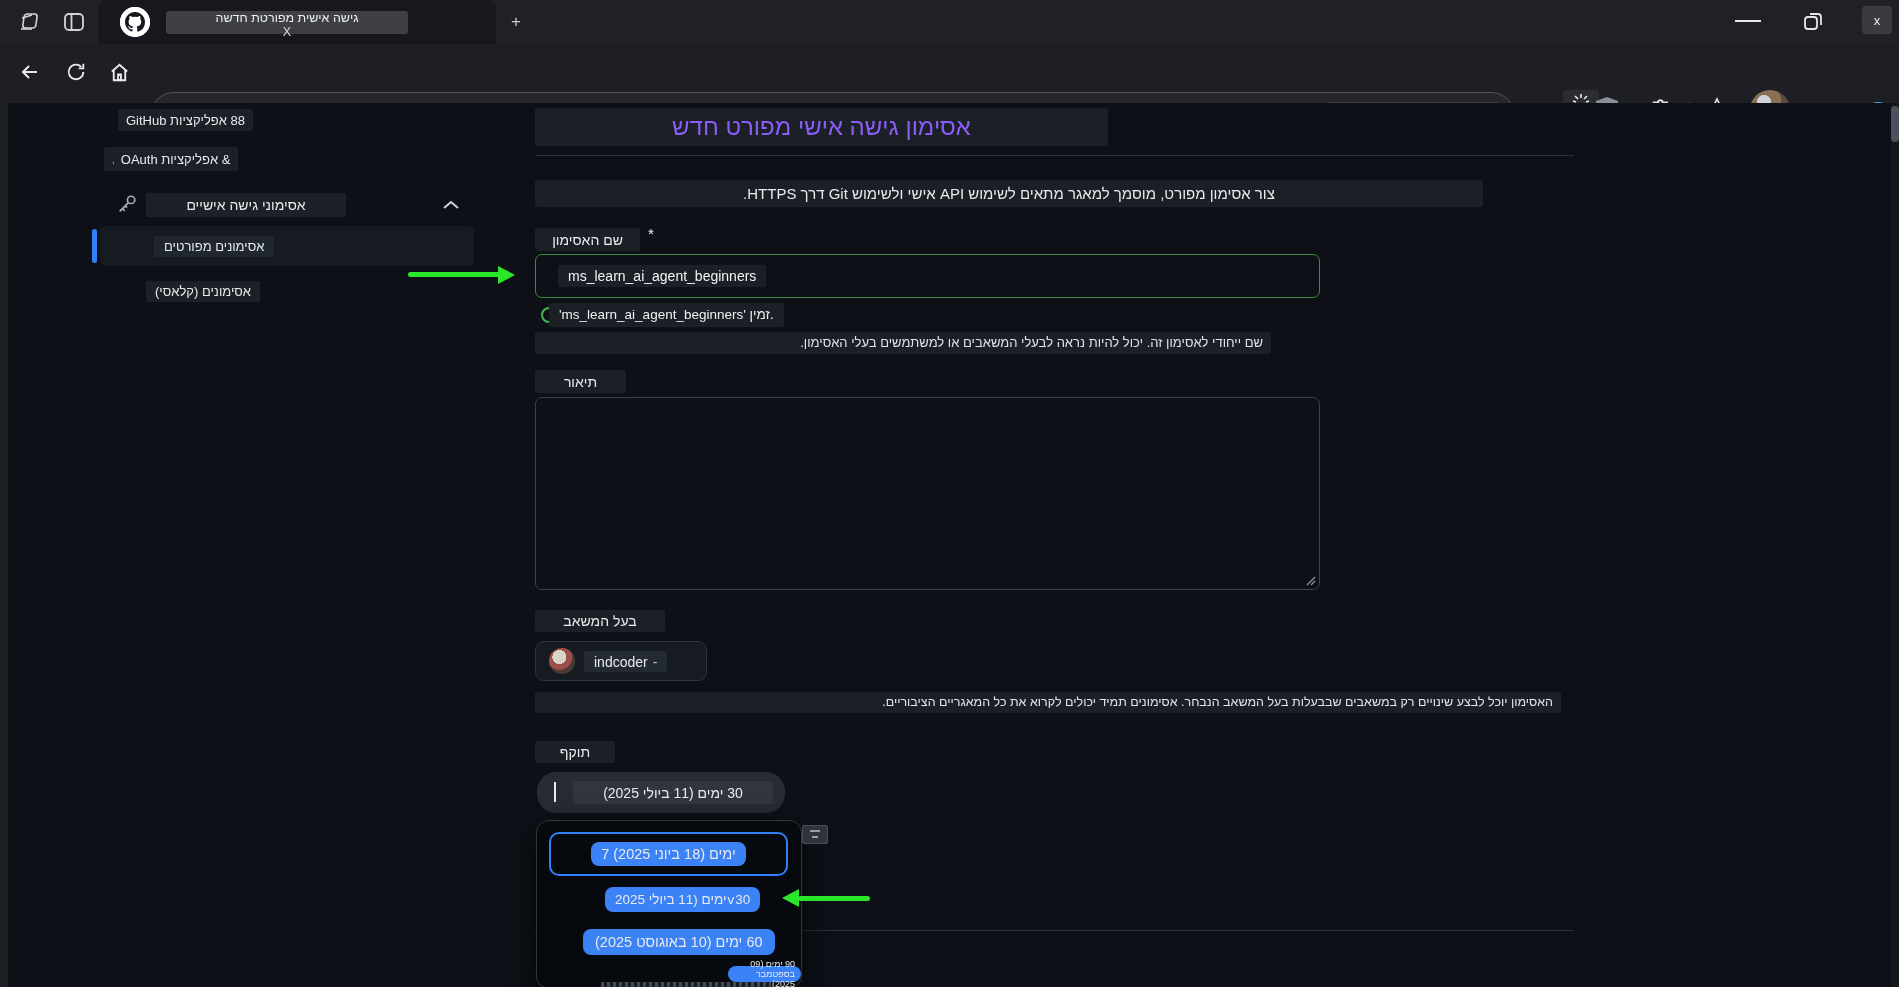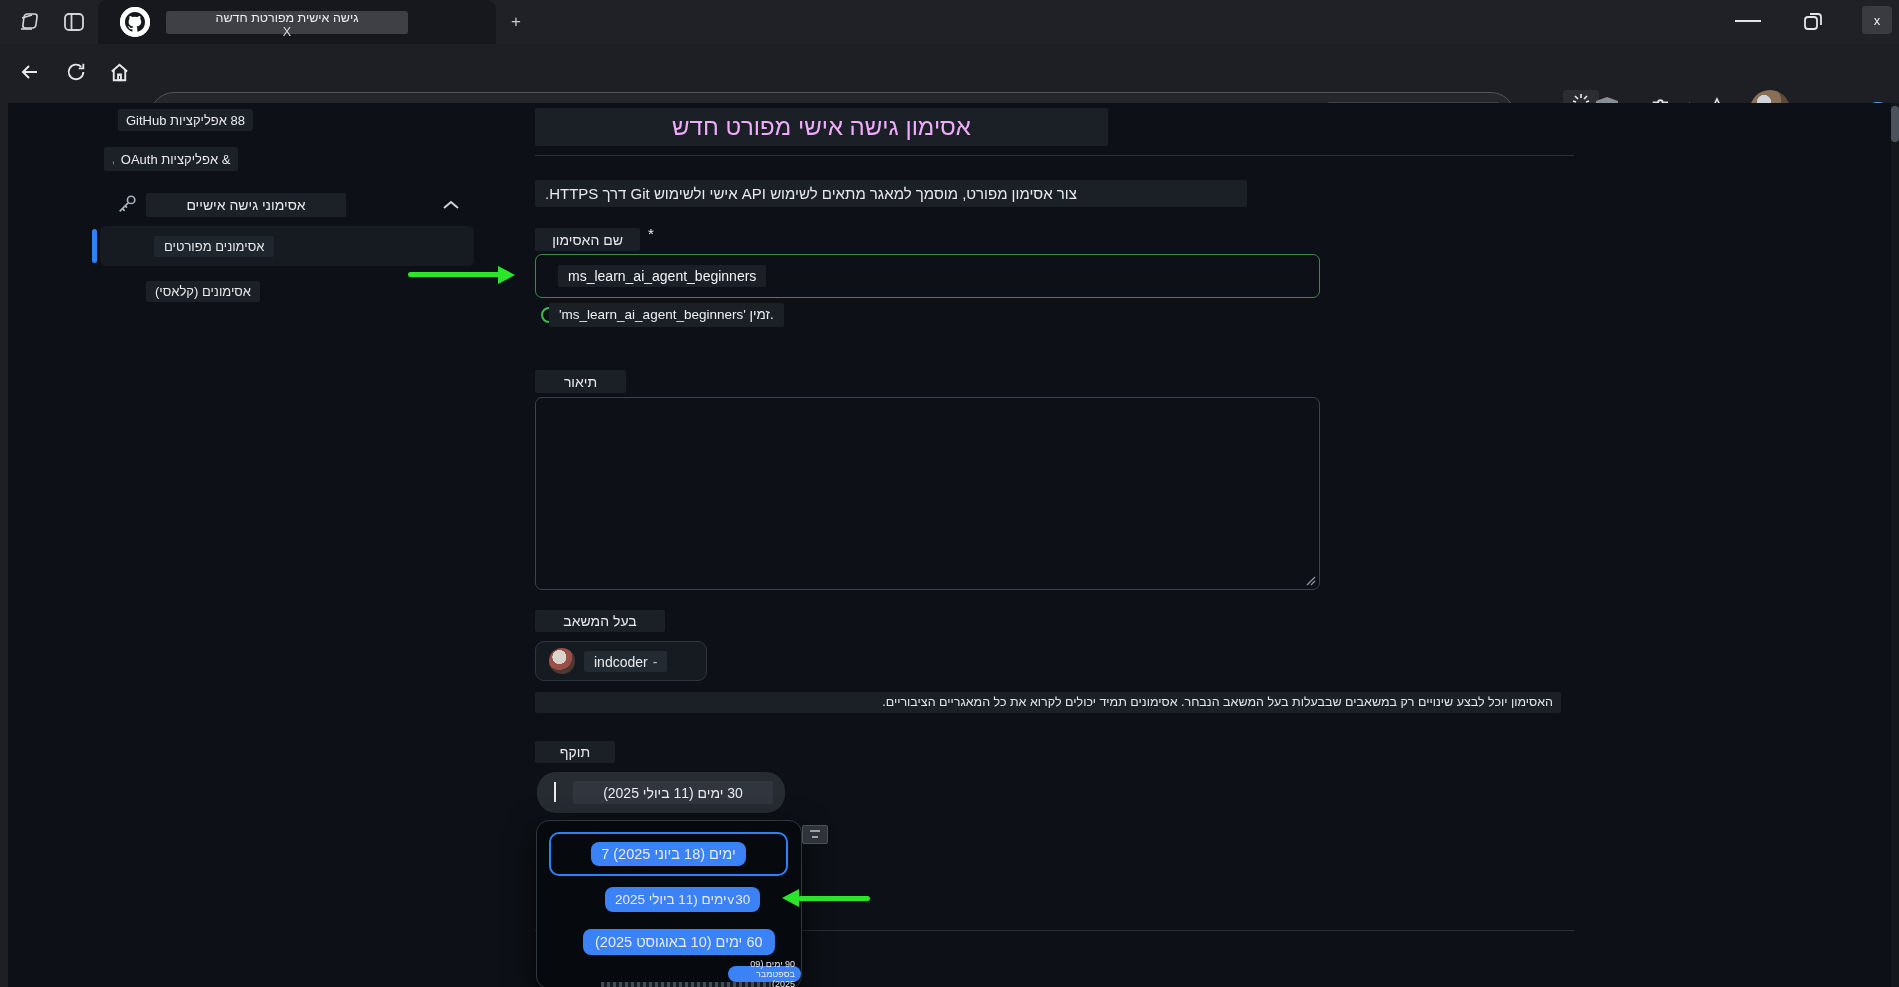--- a/index.html
+++ b/index.html
@@ -157,39 +157,40 @@
         </svg>
     </div>
 
     <div class="abs" style="left:92px;top:123px;width:374px;height:40px;background:#161b22;border-radius:6px;">
       <div class="abs ctr" style="left:54px;top:10px;height:21px;padding:0 10px;font-size:13px;background:#20262d;border-radius:2px;" dir="rtl">אסימונים מפורטים</div>
     </div>
     <div class="abs" style="left:84px;top:126px;width:5px;height:34px;background:#2f81f7;border-radius:3px;"></div>
 
     <div class="abs shl ctr" style="left:138px;top:178px;height:21px;padding:0 9px;font-size:13px;" dir="rtl">אסימונים (קלאסי)</div>
 
-    <div class="abs hl ctr" style="left:527px;top:5px;width:573px;height:38px;font-size:24px;color:#f0abfc;" dir="rtl">אסימון גישה אישי מפורט חדש</div>
+    <div class="abs hl ctr" style="left:527px;top:5px;width:573px;height:38px;font-size:24px;color:#8b5cf6;" dir="rtl">אסימון גישה אישי מפורט חדש</div>
 
     <div class="abs hr" style="left:527px;top:52px;width:1039px;"></div>
 
-    <div class="abs hl" style="left:527px;top:77px;width:712px;height:27px;line-height:27px;padding:0 10px;box-sizing:border-box;font-size:15px;text-align:left;" dir="rtl">צור אסימון מפורט, מוסמך למאגר מתאים לשימוש API אישי ולשימוש Git דרך HTTPS.</div>
+    <div class="abs hl" style="left:527px;top:77px;width:948px;height:27px;line-height:27px;padding:0 10px;box-sizing:border-box;font-size:15px;text-align:center;" dir="rtl">צור אסימון מפורט, מוסמך למאגר מתאים לשימוש API אישי ולשימוש Git דרך HTTPS.</div>
 
     <div class="abs hl ctr" style="left:527px;top:125px;width:105px;height:23px;font-size:14px;" dir="rtl">שם האסימון</div>
     <span class="abs" style="left:640px;top:122px;font-size:15px;color:#eef1f4;">*</span>
 
     <div class="abs" style="left:527px;top:151px;width:785px;height:44px;border:1px solid #3d8a46;border-radius:7px;background:#0d1117;box-sizing:border-box;">
       <span class="abs hl" style="left:22px;top:10px;height:22px;line-height:22px;padding:0 10px;font-size:14px;color:#f2f4f6;" dir="ltr">ms_learn_ai_agent_beginners</span>
     </div>
 
     <div class="abs arrowline" style="left:400px;top:169px;width:92px;height:5px;"></div>
     <div class="abs" style="left:490px;top:163px;width:0;height:0;border-left:17px solid #2be52b;border-top:9px solid transparent;border-bottom:9px solid transparent;"></div>
 
     <div class="abs" style="left:533px;top:204px;width:16px;height:16px;border:2px solid #3fb950;border-radius:50%;box-sizing:border-box;"></div>
     <div class="abs hl" style="left:541px;top:200px;height:24px;line-height:24px;padding:0 10px;font-size:13.5px;color:#eef1f3;" dir="ltr">'ms_learn_ai_agent_beginners' זמין.</div>
 
+    <div class="abs hl" style="left:527px;top:229px;width:736px;height:22px;line-height:22px;padding:0 8px;box-sizing:border-box;font-size:13px;text-align:right;color:#dfe3e8;" dir="rtl">שם ייחודי לאסימון זה. יכול להיות נראה לבעלי המשאבים או למשתמשים בעלי האסימון.</div>
 
     <div class="abs hl ctr" style="left:527px;top:267px;width:91px;height:23px;font-size:14px;" dir="rtl">תיאור</div>
 
     <div class="abs" style="left:527px;top:294px;width:785px;height:193px;border:1px solid #3b424b;border-radius:7px;background:#0d1117;box-sizing:border-box;">
       <svg class="abs" style="right:3px;bottom:3px;" width="12" height="12" viewBox="0 0 12 12" stroke="#8b949e" stroke-width="1.3">
         <line x1="3" y1="11" x2="11" y2="3"></line>
           <line x1="7" y1="11" x2="11" y2="7"></line>
       </svg>
     </div>
 

